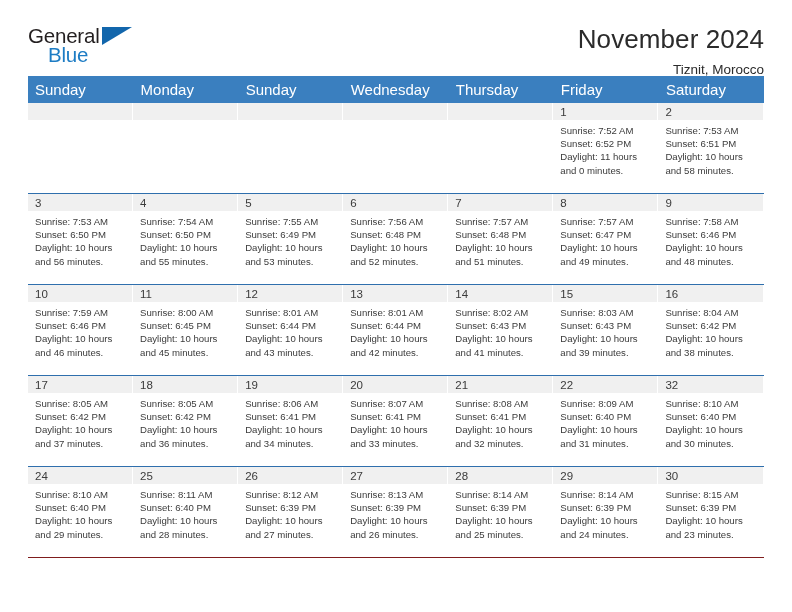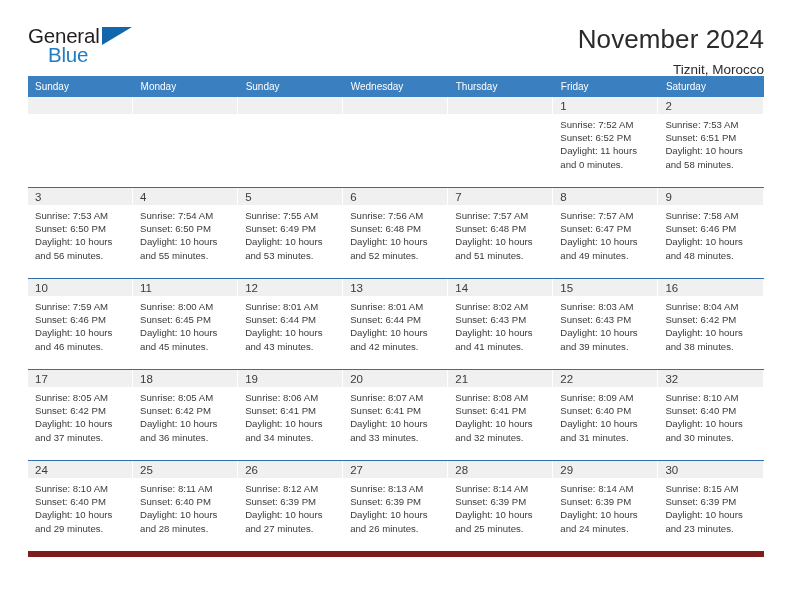--- a/index.html
+++ b/index.html
@@ -73,30 +73,30 @@
   
   .cal {
     width: 736px;
     border-collapse: collapse;
     table-layout: fixed;
   }
 
   .cal thead th {
     background: #3a7fbf;
     color: #ffffff;
-    font-size: 10px;
+    font-size: 15px;
     font-weight: normal;
     text-align: left;
     padding: 5px 0 5px 7px;
     height: 21px;
     border-right: 1px solid #3a7fbf;
   }
 
   .weekrow { border-bottom: 1px solid #2f6fad; }
-  .weekrow.last { border-bottom: 6px solid #7f1d1d; }
+  .weekrow.last { border-bottom: 1px solid #7f1d1d; }
 
   .cal td {
     width: 105.14px;
     height: 90px;
     vertical-align: top;
     padding: 0;
     background: #ffffff;
   }
 
   .cell {

